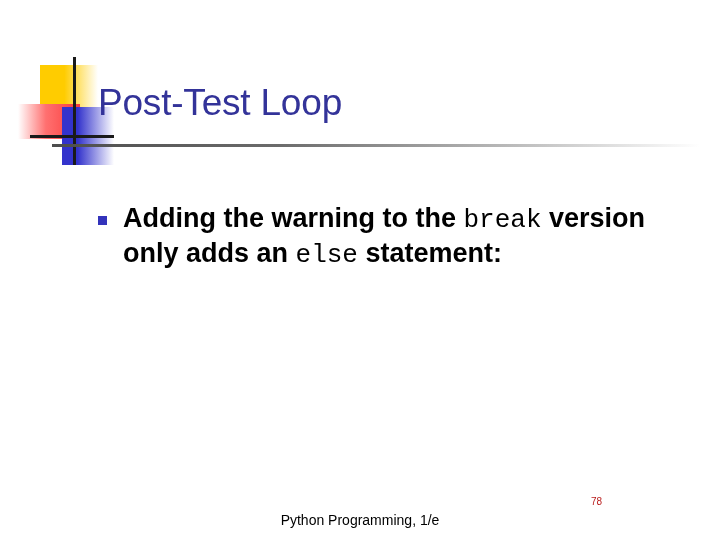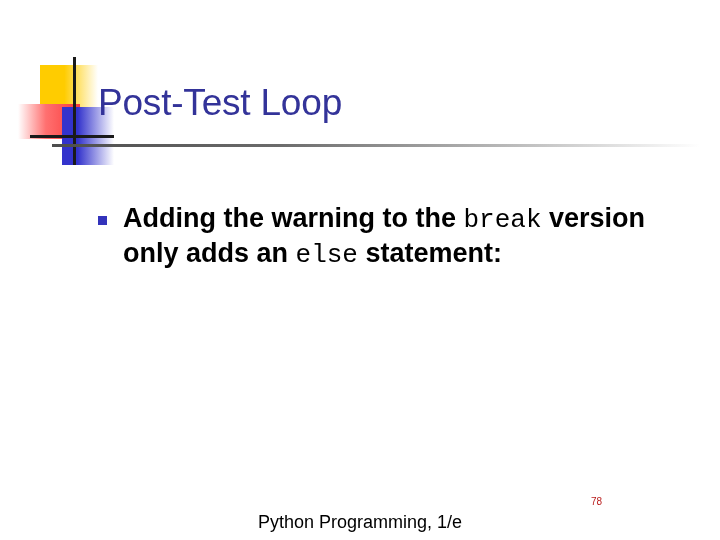--- a/index.html
+++ b/index.html
@@ -135,21 +135,21 @@
     letter-spacing: 0.35px;
   }
 
   
   .footer-text {
     position: absolute;
     left: 0;
     top: 512px;
     width: 720px;
     text-align: center;
-    font-size: 18px;
+    font-size: 14px;
     color: #000000;
   }
   .footer-page {
     position: absolute;
     right: 18px;
     top: 496px;
     font-size: 10px;
     color: #b91c1c;
   }
 </style>

